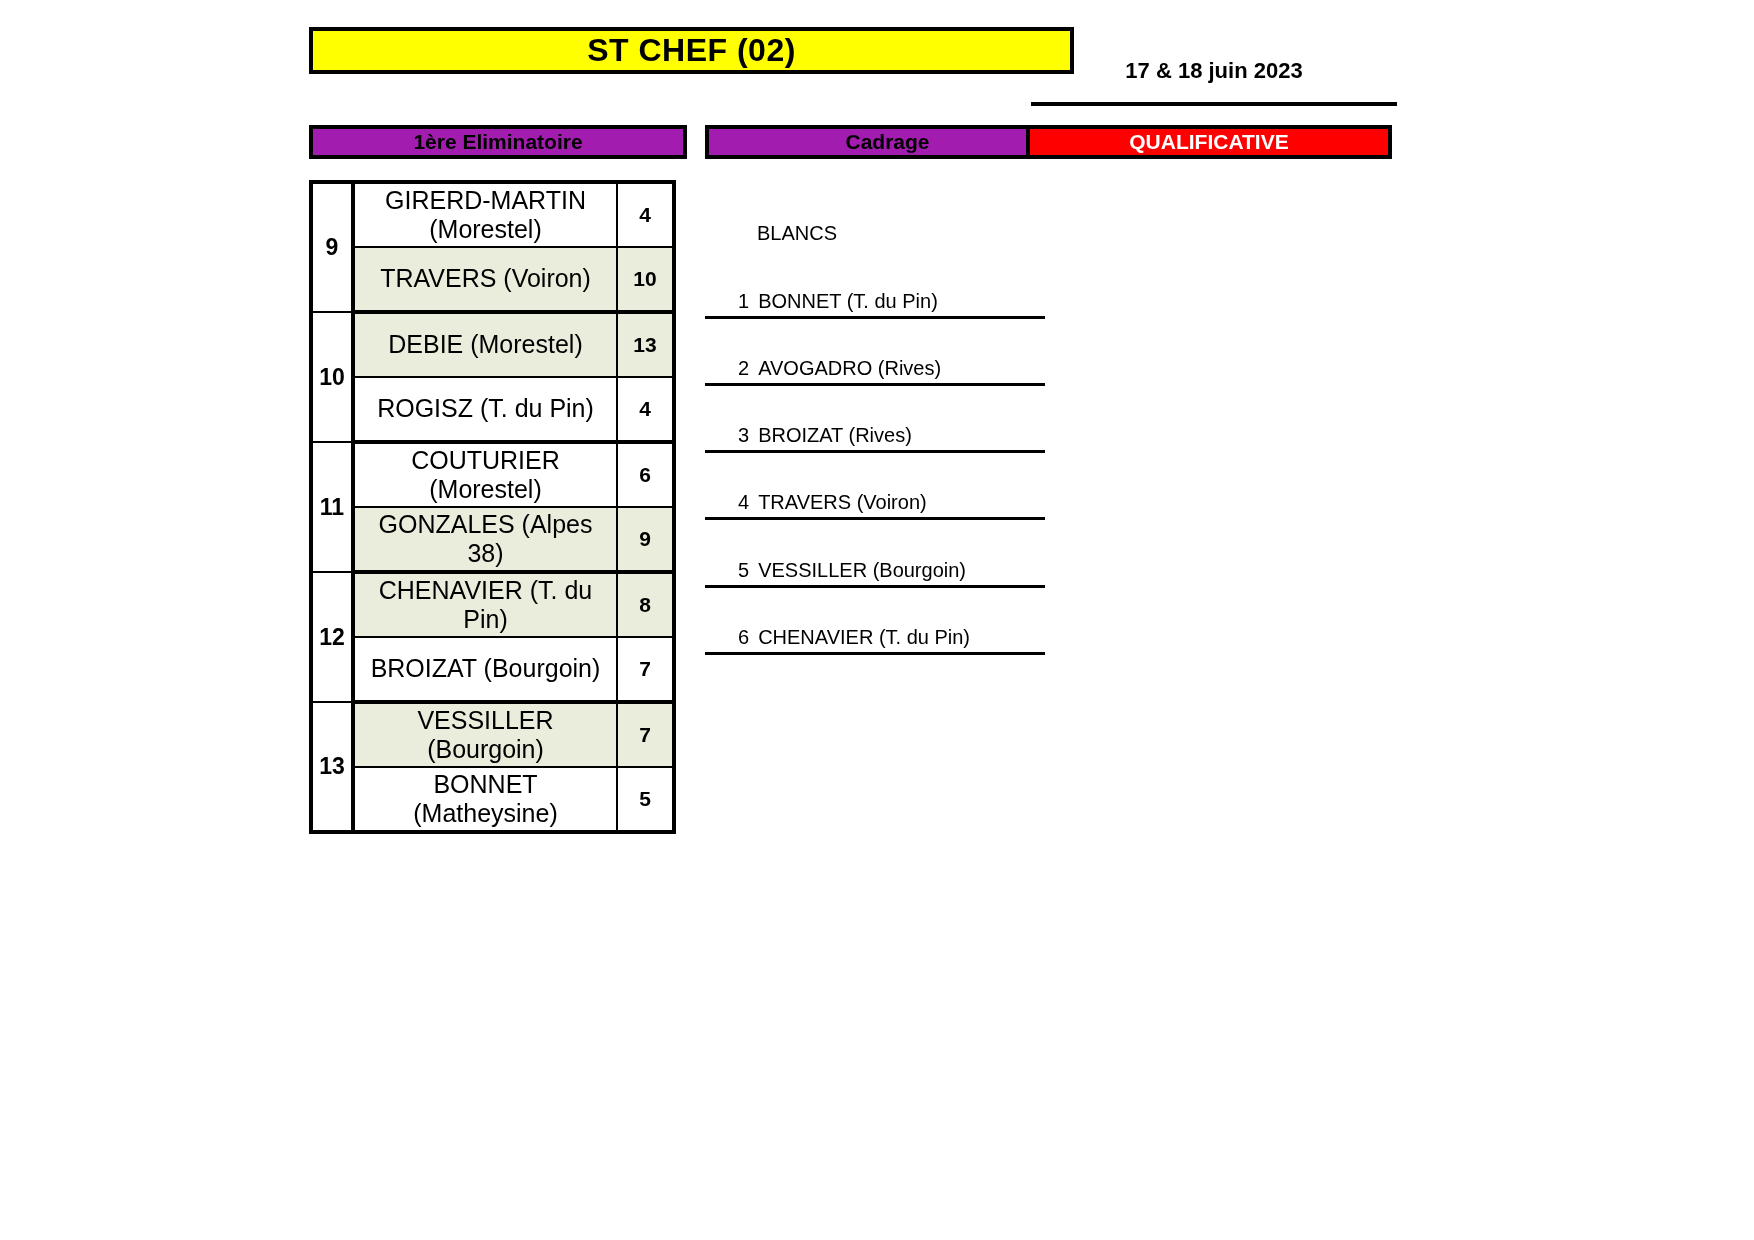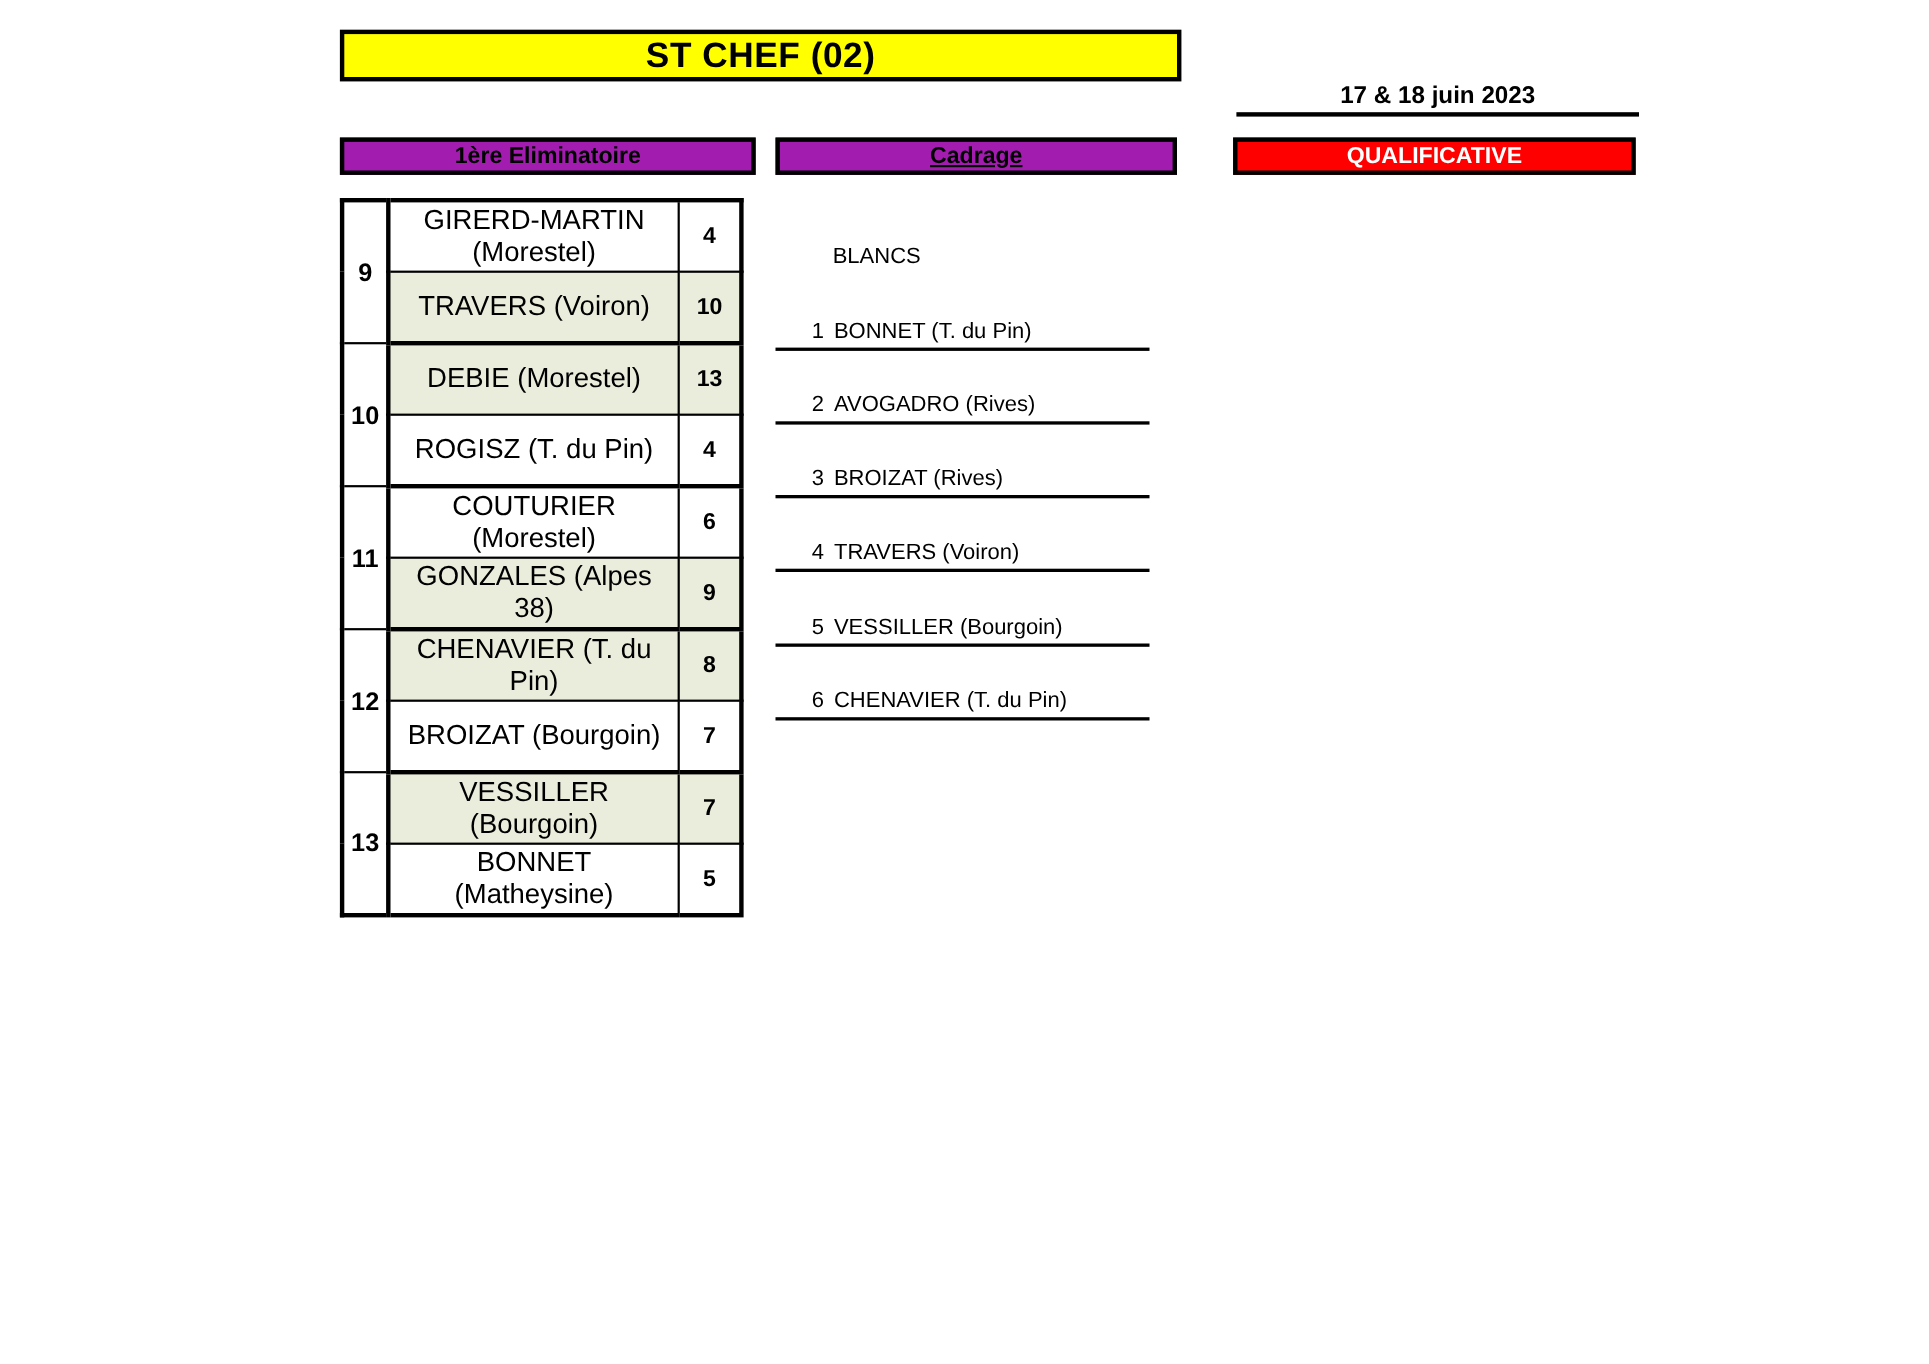--- a/index.html
+++ b/index.html
@@ -20,36 +20,36 @@
     display: flex; align-items: center; justify-content: center;
     font-weight: bold; font-size: 32px; letter-spacing: 0.5px;
   }
   .subtitle-box {
     position: absolute; left: 309px; top: 76px; width: 765px; height: 30px;
     box-sizing: border-box; border-bottom: 4px solid #000;
     display: flex; align-items: flex-end; justify-content: center;
     font-weight: bold; font-size: 22px; white-space: pre; padding-bottom: 2px;
   }
   .date-box {
-    position: absolute; left: 1124px; top: 76px; width: 366px; height: 30px;
+    position: absolute; left: 1031px; top: 76px; width: 366px; height: 30px;
     box-sizing: border-box; border-bottom: 4px solid #000;
     display: flex; align-items: flex-end; justify-content: center;
-    font-weight: bold; font-size: 22px; padding-bottom: 2px;
+    font-weight: bold; font-size: 22px; padding-bottom: 18px;
   }
 
   
   .section-bar {
     position: absolute; top: 125px; height: 34px; box-sizing: border-box;
     border: 4px solid #000; background: #a21caf;
     display: flex; align-items: center; justify-content: center;
     font-weight: bold; font-size: 21px;
   }
   .bar-eliminatoire { left: 309px; width: 378px; }
-  .bar-cadrage      { left: 705px; width: 365px; text-decoration: underline; }
-  .bar-qualificative{ left: 1121px; width: 366px; background: #ff0000; color: #fff; }
+  .bar-cadrage      { left: 705px; width: 365px; }
+  .bar-qualificative{ left: 1026px; width: 366px; background: #ff0000; color: #fff; }
 
   
   table.bracket {
     position: absolute; left: 309px; top: 180px;
     border-collapse: collapse; border: 4px solid #000;
     table-layout: fixed;
   }
   .bracket tr { height: 65px; }
   .bracket td {
     border: 2px solid #000; box-sizing: border-box;

